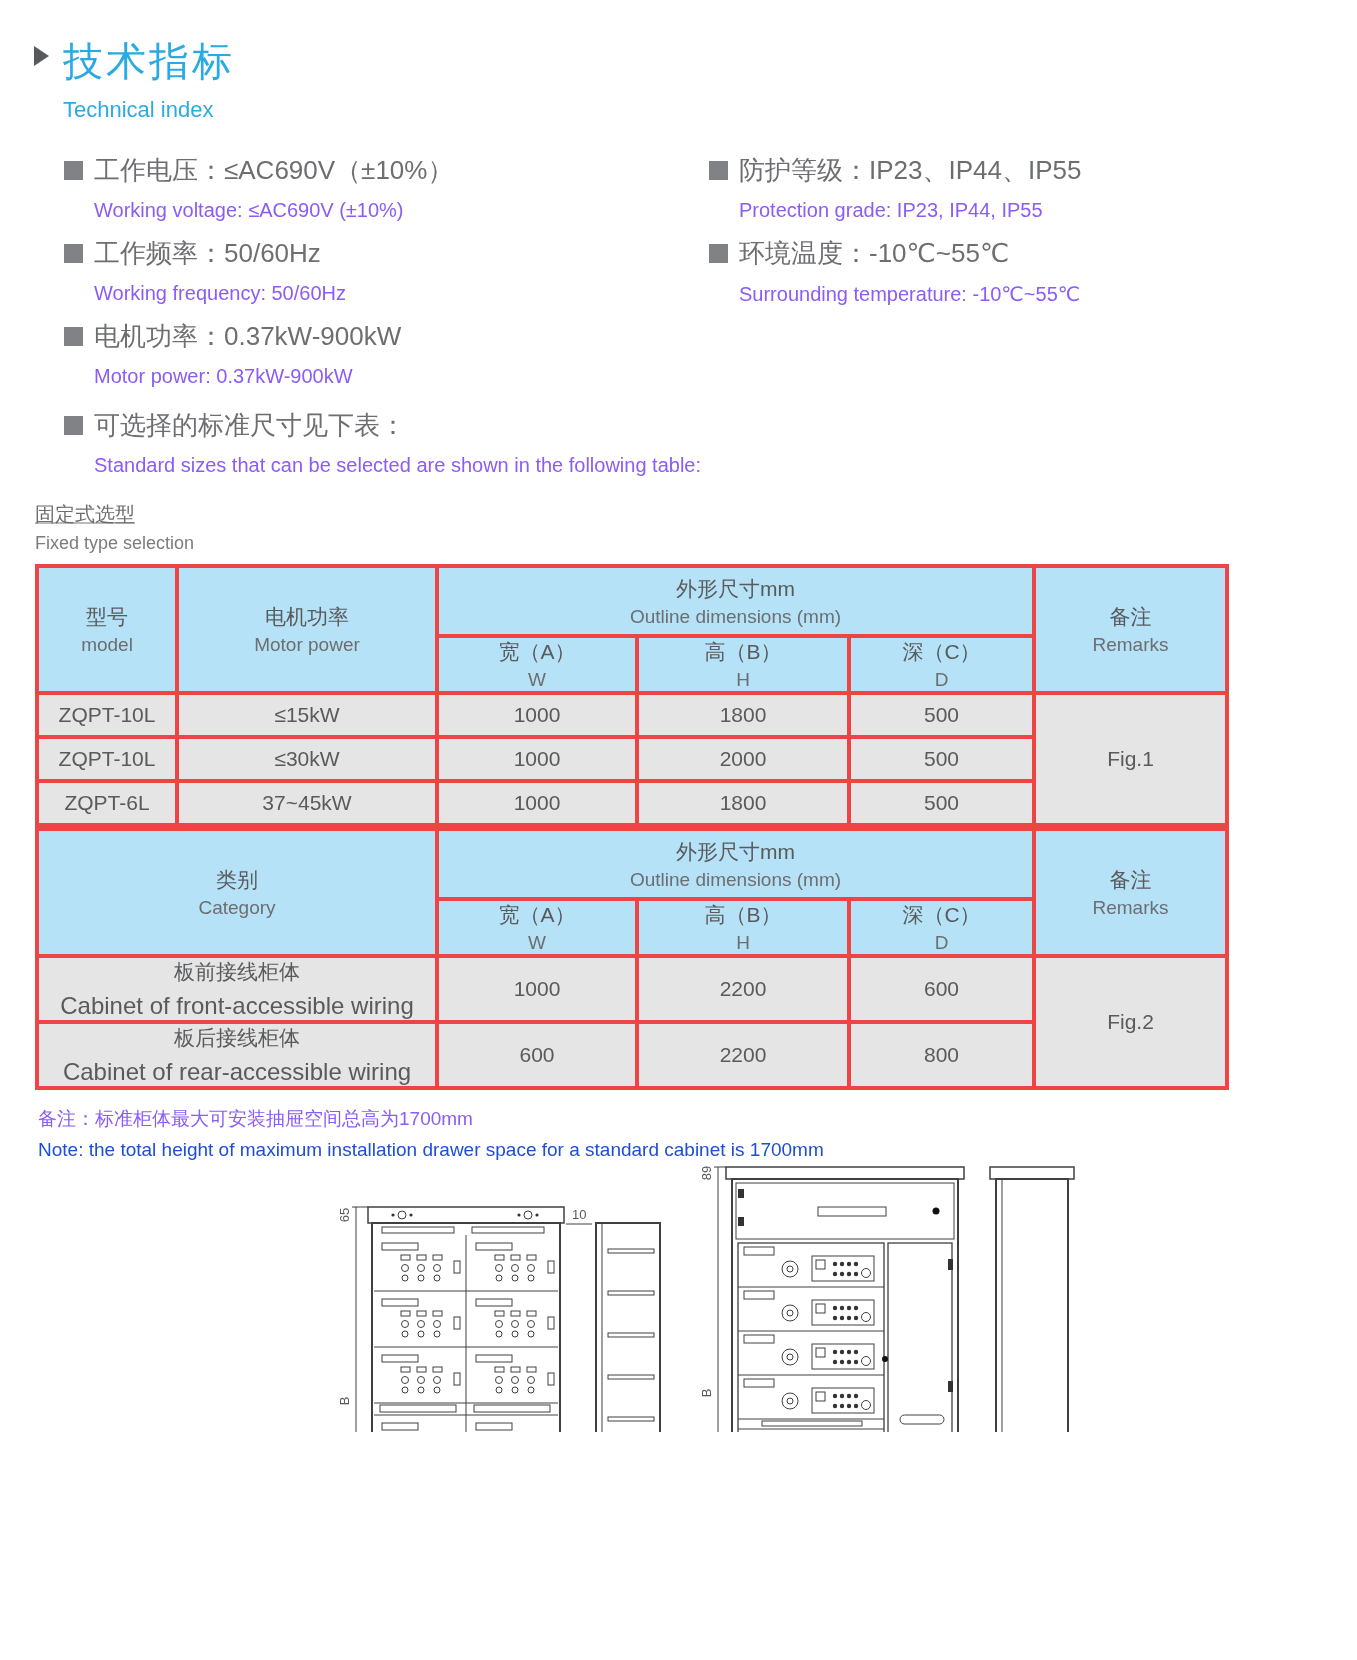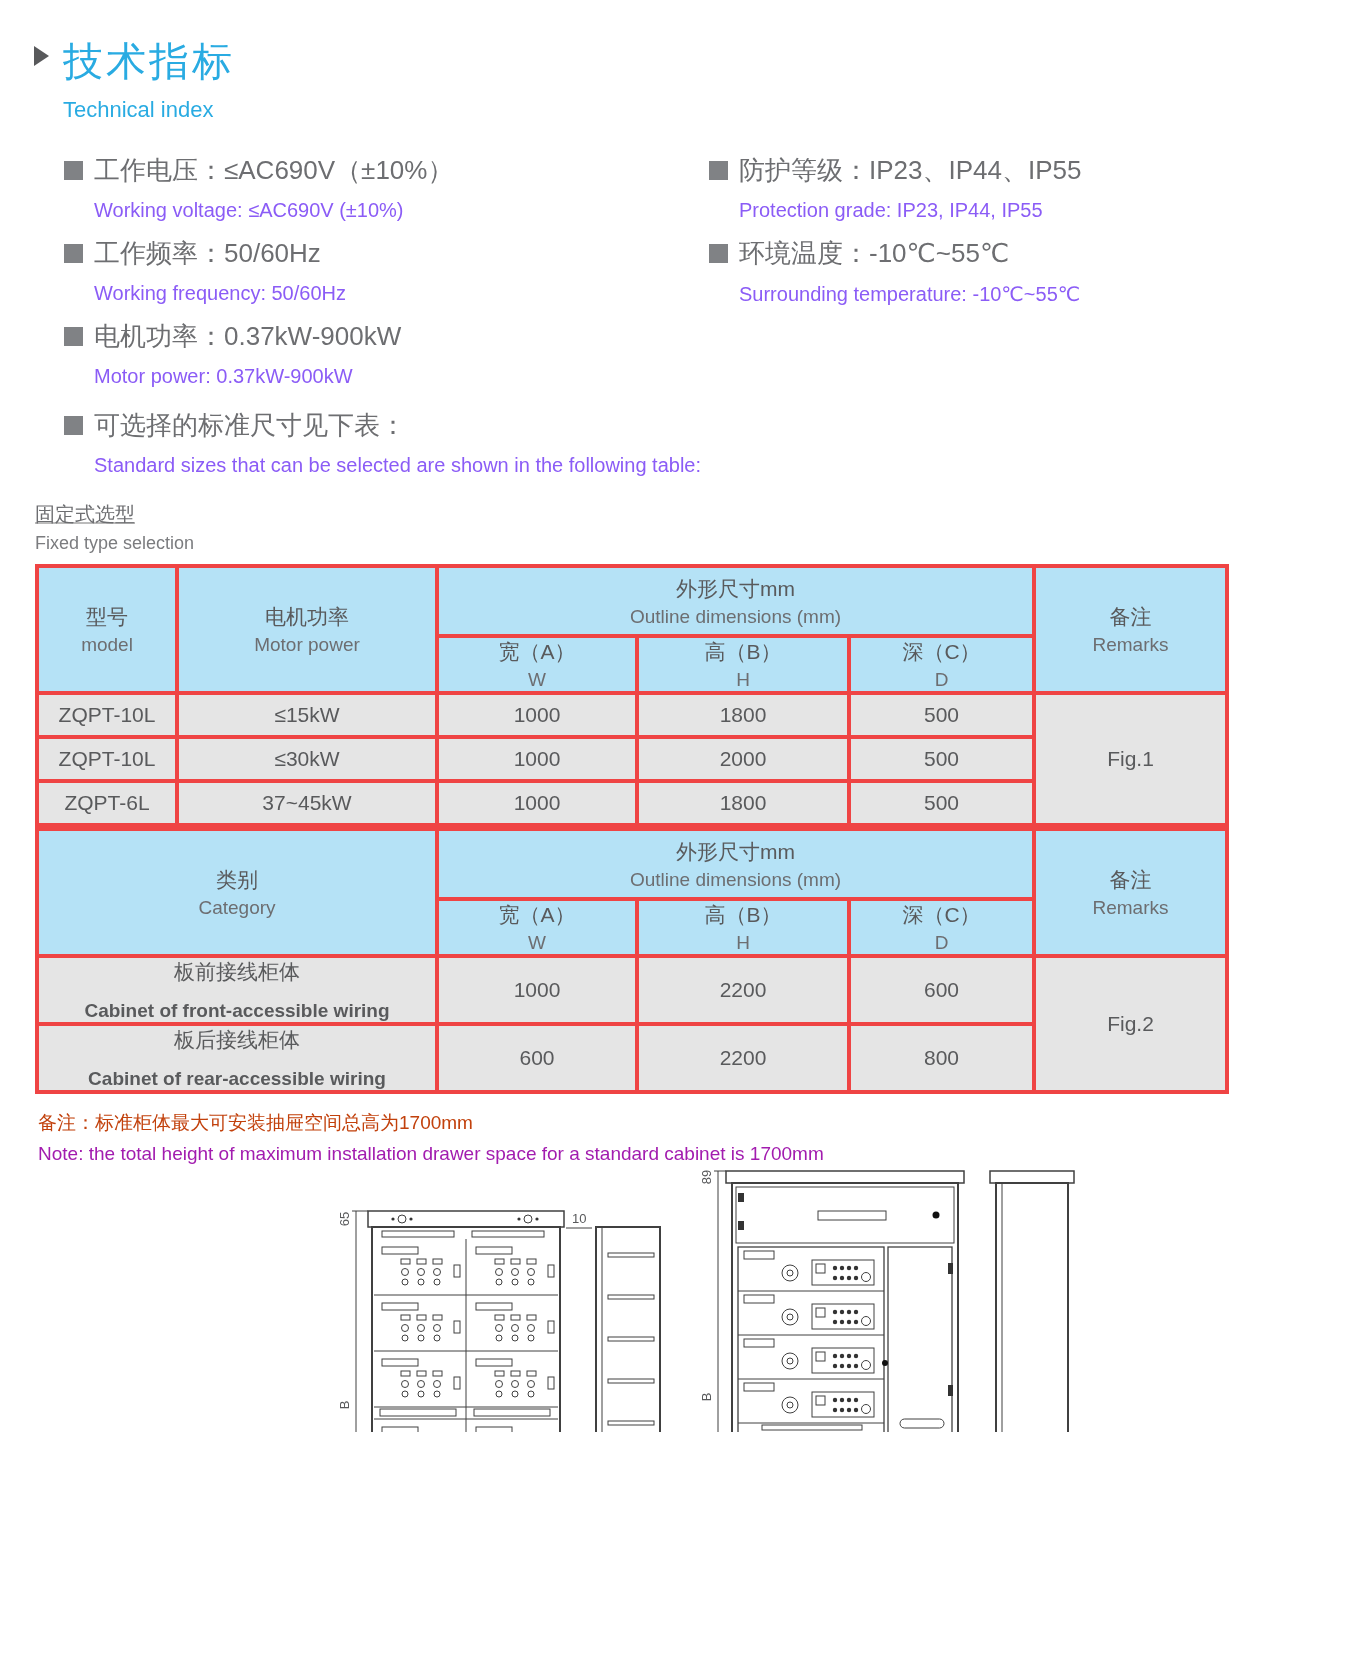--- a/index.html
+++ b/index.html
@@ -20,35 +20,35 @@
   .spec .cn { display:flex; align-items:center; font-size:26px; color:#6d6e71; }
   .sq { width:19px; height:19px; background:#808285; margin-right:11px; flex:none; }
   .spec .en { font-size:20px; color:#8b5cf6; margin:11px 0 14px 30px; }
   .spec.gap { margin-top:20px; }
   .specs-right { position:absolute; left:645px; top:0; }
   
   .tbl-caption { margin:24px 0 10px 35px; }
   .tbl-caption .cn { font-size:20px; color:#6d6e71; text-decoration:underline; text-decoration-color:#bbb; }
   .tbl-caption .en { font-size:18px; color:#7b7c7f; margin-top:5px; }
   .note { margin:16px 0 0 38px; }
-  .note .cn { font-size:19px; color:#c2410c; }
-  .note .en { font-size:19px; color:#a21caf; margin-top:7px; }
+  .note .cn { font-size:19px; color:#8b5cf6; }
+  .note .en { font-size:19px; color:#1d4ed8; margin-top:7px; }
   
   table.t { border-collapse:collapse; margin-left:35px; width:1190px; table-layout:fixed; }
   table.t td { border:4px solid #ef4444; text-align:center; vertical-align:middle; color:#595a5c; }
   td.hc { background:#b5e2f6; }
   td.hc .cn { font-size:21px; }
   td.hc .en { font-size:19px; color:#6d6e71; margin-top:3px; }
   tr.hrow1 td { height:70px; }
   tr.hrow2 td { height:57px; }
   tr.drow td { background:#e5e5e5; font-size:21px; }
   table.t1 tr.drow td { height:44px; }
   table.t2 tr.drow td { height:59px; }
   td.cat .cn { font-size:21px; }
-  td.cat .en { font-size:19px; margin-top:14px;font-weight:bold; }
+  td.cat .en { font-size:24px; margin-top:6px; }
   
   .figures { position:relative; height:548px; margin-top:4px; }
   svg.fig { position:absolute; }
   svg.fig1 { left:338px; top:26px; }
   svg.fig2 { left:702px; top:-12px; }
   svg .ln { stroke:#404040; fill:none; }
   svg text { font-family:"Liberation Sans","DejaVu Sans",sans-serif; }
 </style>
 </head>
 <body>

